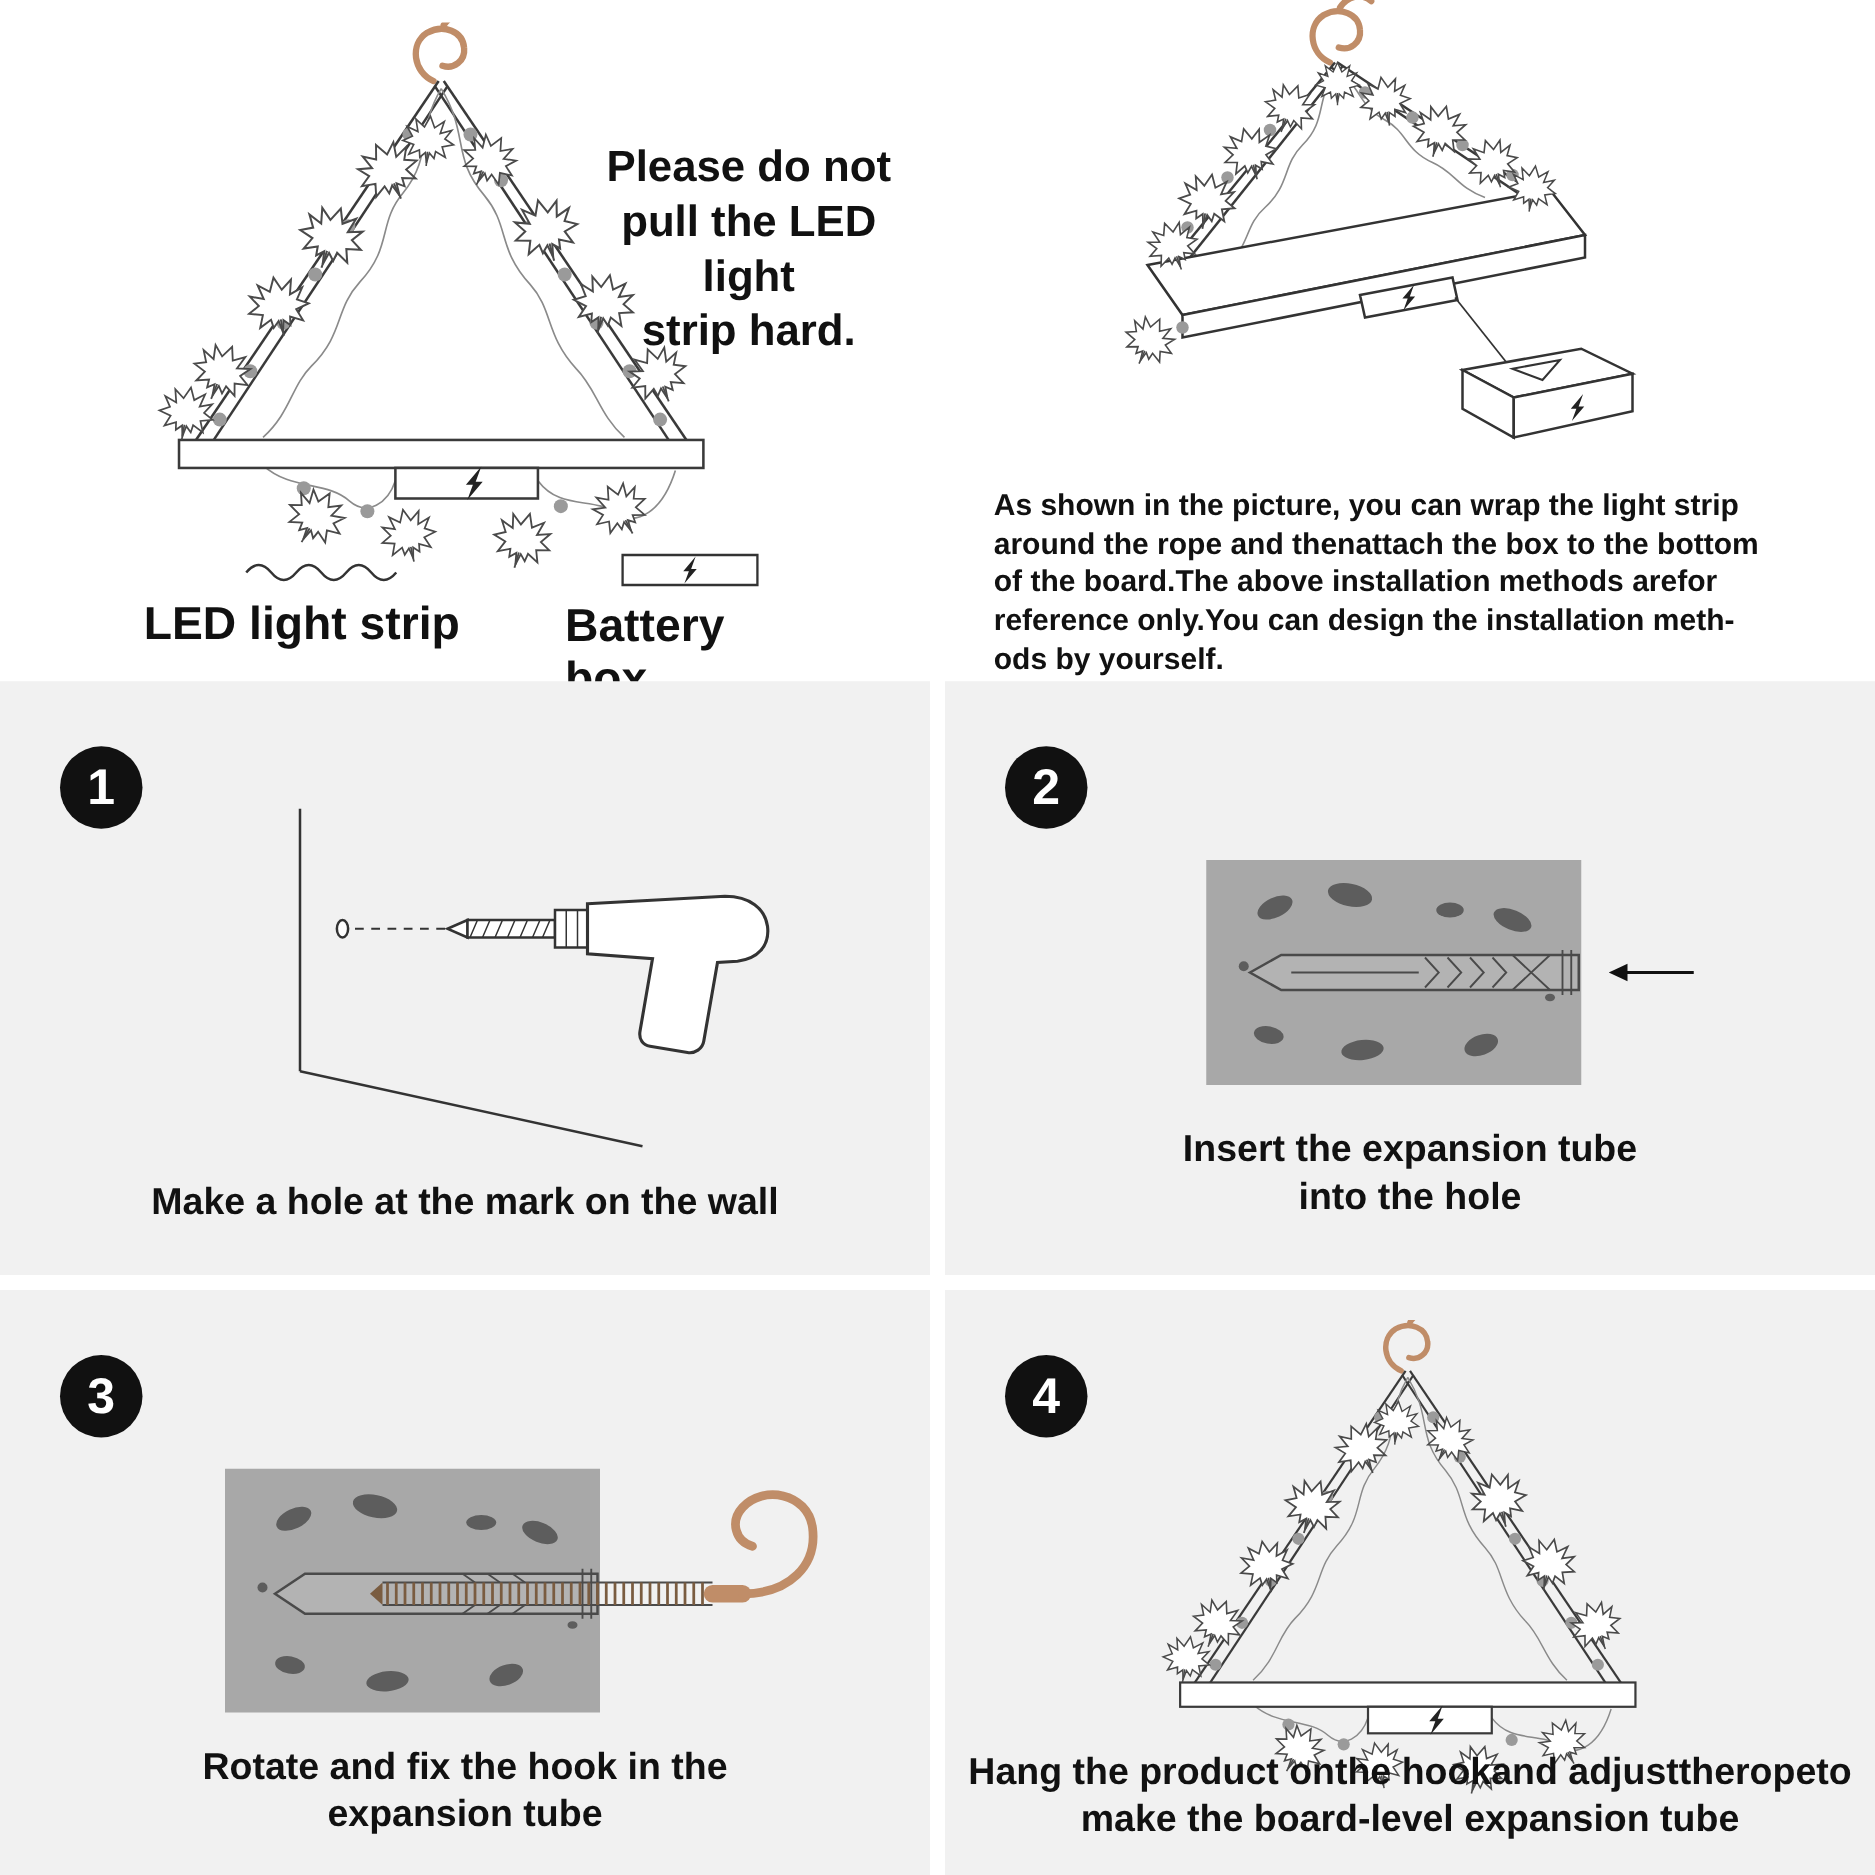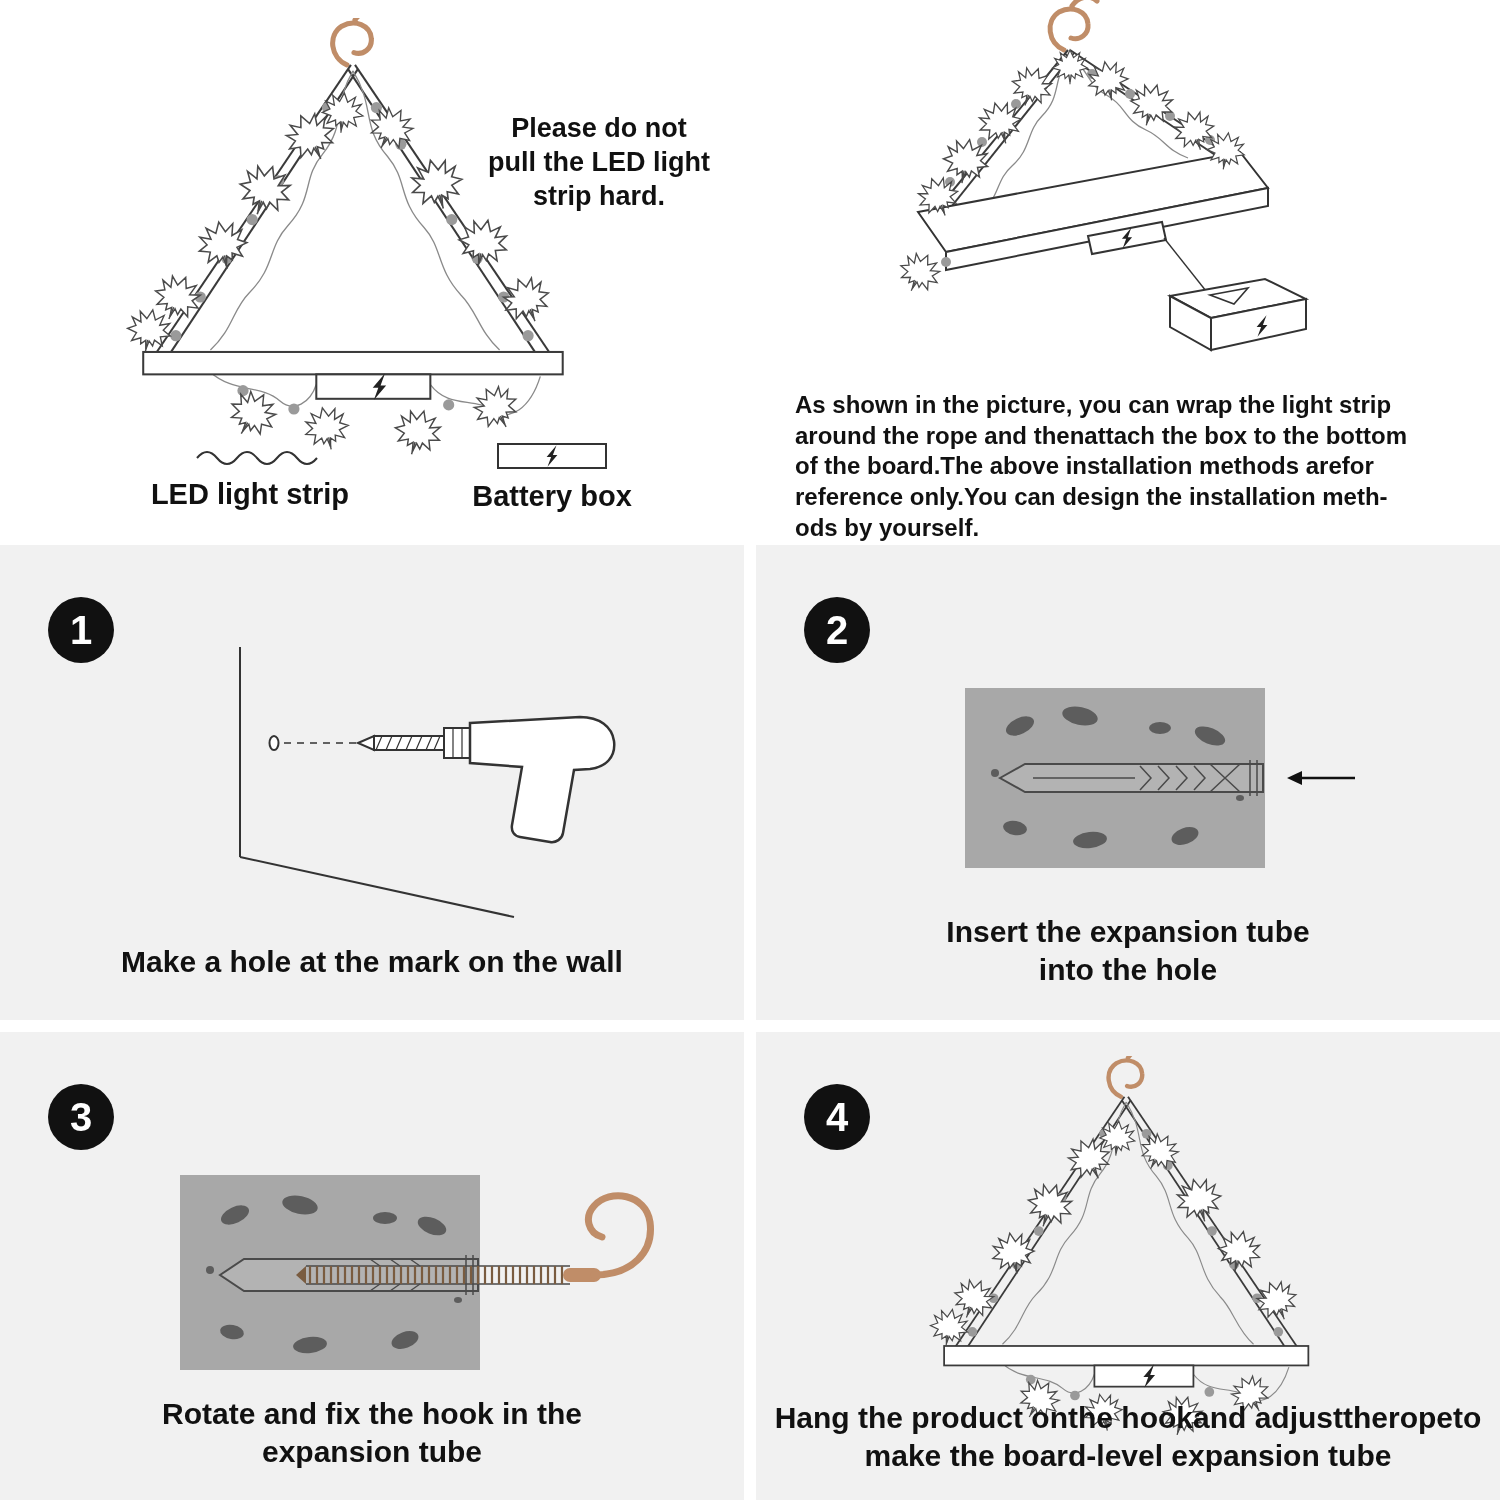--- a/index.html
+++ b/index.html
@@ -8,23 +8,23 @@
   .abs{position:absolute}
   .preline{white-space:pre-line}
   .panel{position:absolute;background:#f1f1f1}
   .p1{left:0;top:545px;width:744px;height:475px}
   .p2{left:756px;top:545px;width:744px;height:475px}
   .p3{left:0;top:1032px;width:744px;height:468px}
   .p4{left:756px;top:1032px;width:744px;height:468px}
   .step-num{position:absolute;left:48px;top:52px;width:66px;height:66px;border-radius:50%;
     background:#111;color:#fff;font-size:40px;font-weight:bold;display:flex;align-items:center;justify-content:center}
   .caption{position:absolute;left:0;right:0;text-align:center;font-weight:bold;font-size:30px;line-height:1.25;white-space:pre-line}
-  .note{position:absolute;left:468px;top:112px;width:262px;text-align:center;font-weight:bold;font-size:27px;line-height:1.25}
+  .note{position:absolute;left:468px;top:112px;width:262px;text-align:center;font-weight:bold;font-size:35px;line-height:1.25}
   .para{position:absolute;left:795px;top:390px;width:690px;font-weight:bold;font-size:24px;line-height:1.28}
-  .legend-label{position:absolute;text-align:center;font-weight:bold;font-size:29px}
+  .legend-label{position:absolute;text-align:left;font-weight:bold;font-size:37px}
   .rope{stroke:#3a3a3a;stroke-width:2;fill:none}
   .wire{stroke:#8a8a8a;stroke-width:1.3;fill:none}
   .ln{stroke:#333;stroke-width:2;fill:none}
   svg{display:block}
 </style>
 </head>
 <body>
 
 <div class="sheet">
 
@@ -210,21 +210,21 @@
         <path d="M78 100 L180 100" stroke="#4a4a4a" stroke-width="1.5" fill="none"></path>
         <path d="M185 88 L196 100 L185 112 M203 88 L214 100 L203 112 M221 88 L232 100 L221 112 M239 88 L250 100 L239 112" stroke="#4a4a4a" stroke-width="1.5" fill="none"></path>
         <path d="M255 86 L285 114 M255 114 L285 86" stroke="#4a4a4a" stroke-width="1.5" fill="none"></path>
         <path d="M295 82 L295 118 M302 82 L302 118" stroke="#4a4a4a" stroke-width="1.5" fill="none"></path>
       </g>
       <g>
         <path d="M400 100 L340 100" stroke="#111" stroke-width="2.5" fill="none"></path>
         <path d="M332 100 L347 93 L347 107 Z" fill="#111"></path>
       </g>
     </svg>
-    <div class="caption" style="bottom:32px">Insert the expansion tube
+    <div class="caption" style="bottom:44px">Insert the expansion tube
 into the hole</div>
   </section>
 
   <section class="panel p3">
     <div class="step-num">3</div>
     <svg class="abs" style="left:170px;top:128px" width="560" height="260" viewBox="0 0 560 260">
       <rect x="10" y="15" width="300" height="195" fill="#a8a8a8"></rect>
       <g fill="#5d5d5d" stroke="none">
         <ellipse cx="65" cy="55" rx="15" ry="8" transform="rotate(-25 65 55)"></ellipse>
         <ellipse cx="130" cy="45" rx="18" ry="9" transform="rotate(12 130 45)"></ellipse>

